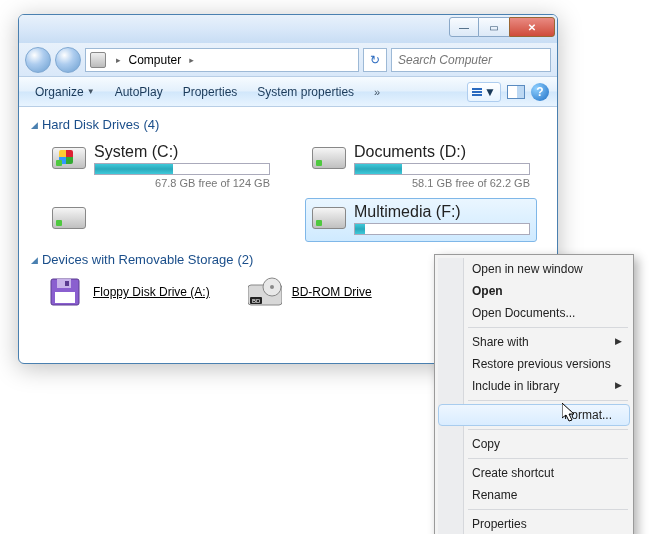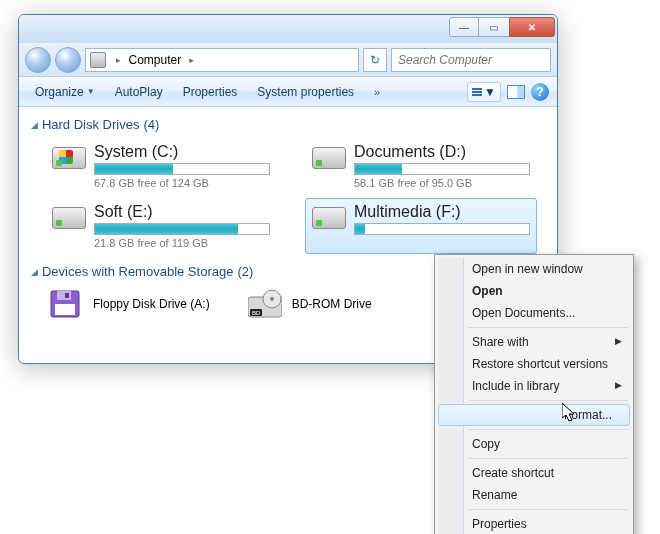--- a/index.html
+++ b/index.html
@@ -81,24 +81,24 @@
 .drive.selected { background: linear-gradient(#eaf6ff,#cfeaff); border-color:#7fb7e8; }
 .drive-icon { width:34px; height:28px; position:relative; flex-shrink:0; margin-top:4px; }
 .hdd { width:34px; height:22px; background:linear-gradient(#f5f5f5,#c0c0c0); border:1px solid #888; border-radius:3px; position:relative; }
 .hdd::after{content:"";position:absolute;left:3px;bottom:2px;width:6px;height:6px;background:#4fc83f;border-radius:1px;}
 .hdd.logo::before{content:"";position:absolute;left:6px;top:2px;width:14px;height:14px;background:conic-gradient(#d23 0 25%, #3a3 0 50%, #39f 0 75%, #fc3 0 100%); border-radius:2px;}
 .floppy-icon svg, .bdrom-icon svg { display:block; }
 .drive-info { flex:1; min-width:0; }
 .drive-name { font-size:16px; color:#222; white-space:nowrap; overflow:hidden; text-overflow:ellipsis;}
 .bar { width:100%; height:12px; border:1px solid #aab; background:#fff; margin:2px 0; position:relative; }
 .bar-fill { height:100%; background:linear-gradient(to bottom,#3fc9da 0%, #2aa9bb 50%, #3fc9da 100%);}
-.drive-free { font-size:11px; color:#777; white-space:nowrap; }
+.drive-free { font-size:11px; color:#777; white-space:nowrap;text-align:right; }
 
 .device-row { display:flex; gap:30px; margin-left:14px; }
-.device { display:flex; align-items:center; gap:10px; padding: 4px; }
+.device { display:flex; align-items:center; gap:10px; padding: 4px; text-decoration: underline; }
 .device-name { font-size:12px; }
 
 .context-menu {
   position:absolute; left: 434px; top: 254px; width: 200px;
   background:#f3f3f3; border:1px solid #9a9a9a; box-shadow: 4px 4px 10px rgba(0,0,0,0.3);
   padding: 3px; font-size: 12px;
 }
 .cm-gutter { position:absolute; left:3px; top:3px; bottom:3px; width:26px; background:#ecedef; border-right:1px solid #d6d8dc;}
 .cm-item { position:relative; padding: 4px 18px 4px 34px; color:#222; }
 .cm-item.hover { background:linear-gradient(#eef6ff,#d9ecff); border:1px solid #a8ccee; border-radius:4px; padding:3px 17px 3px 33px;text-align:right;}
@@ -185,34 +185,27 @@
       </div>
       <div class="drive">
         <div class="drive-icon">
             <div class="hdd"></div>
           </div>
         <div class="drive-info">
           <div class="drive-name">Documents (D:)</div>
           <div class="bar">
               <div class="bar-fill" style="width:27%"></div>
             </div>
-          <div class="drive-free">58.1 GB free of 95.0 GB</div>
+          <div class="drive-free">58.1 GB free of 62.2 GB</div>
         </div>
       </div>
       <div class="drive">
         <div class="drive-icon">
             <div class="hdd"></div>
           </div>
-        <div class="drive-info">
-          <div class="drive-name">Soft (E:)</div>
-          <div class="bar">
-              <div class="bar-fill" style="width:82%"></div>
-            </div>
-          <div class="drive-free">21.8 GB free of 119 GB</div>
-        </div>
       </div>
       <div class="drive selected">
         <div class="drive-icon">
             <div class="hdd"></div>
           </div>
         <div class="drive-info">
           <div class="drive-name">Multimedia (F:)</div>
           <div class="bar">
               <div class="bar-fill" style="width:6%"></div>
             </div>
@@ -253,21 +246,21 @@
   </div>
 </div>
 
 <div class="context-menu">
   <div class="cm-gutter"></div>
   <div class="cm-item">Open in new window</div>
   <div class="cm-item bold">Open</div>
   <div class="cm-item">Open Documents...</div>
   <div class="cm-sep"></div>
   <div class="cm-item"><span>Share with</span><span class="sub">▶</span></div>
-  <div class="cm-item">Restore shortcut versions</div>
+  <div class="cm-item">Restore previous versions</div>
   <div class="cm-item"><span>Include in library</span><span class="sub">▶</span></div>
   <div class="cm-sep"></div>
   <div class="cm-item hover">Format...</div>
   <div class="cm-sep"></div>
   <div class="cm-item">Copy</div>
   <div class="cm-sep"></div>
   <div class="cm-item">Create shortcut</div>
   <div class="cm-item">Rename</div>
   <div class="cm-sep"></div>
   <div class="cm-item">Properties</div>

